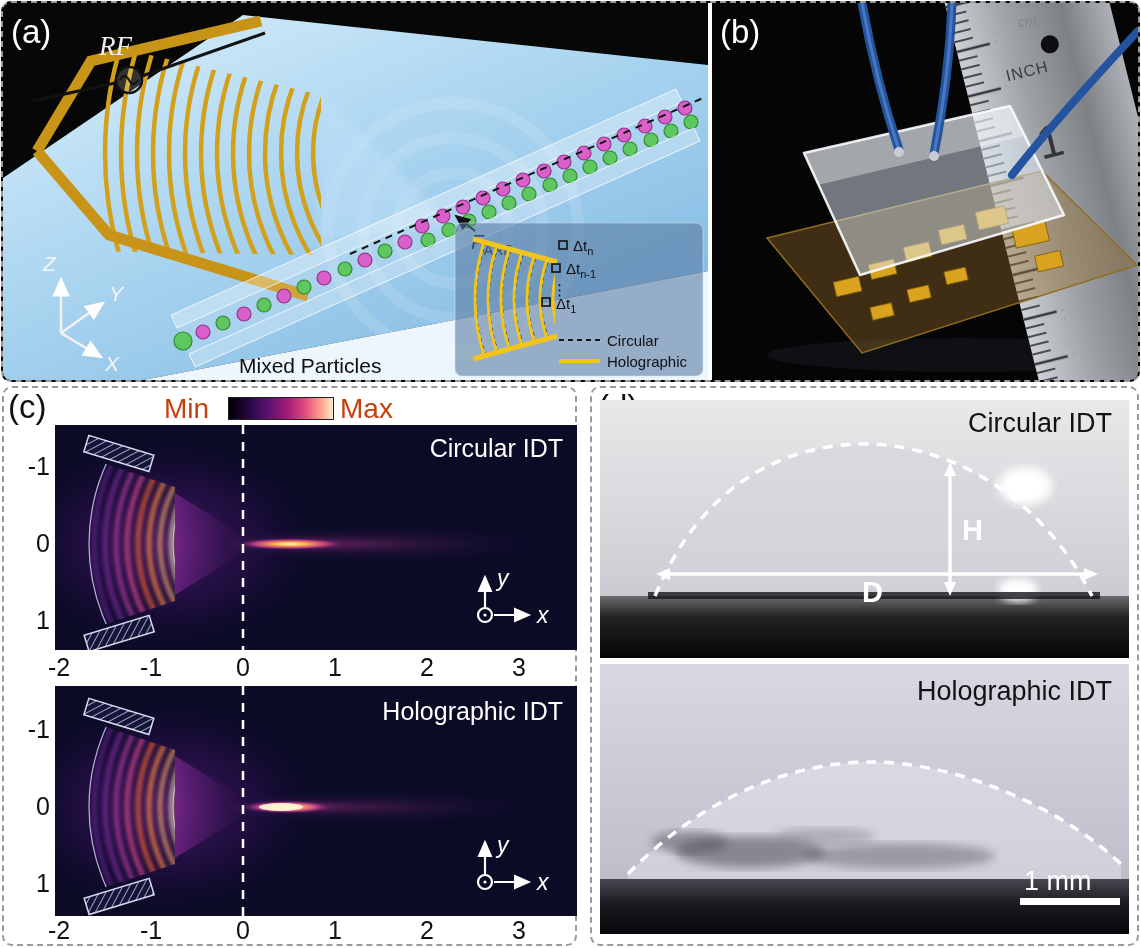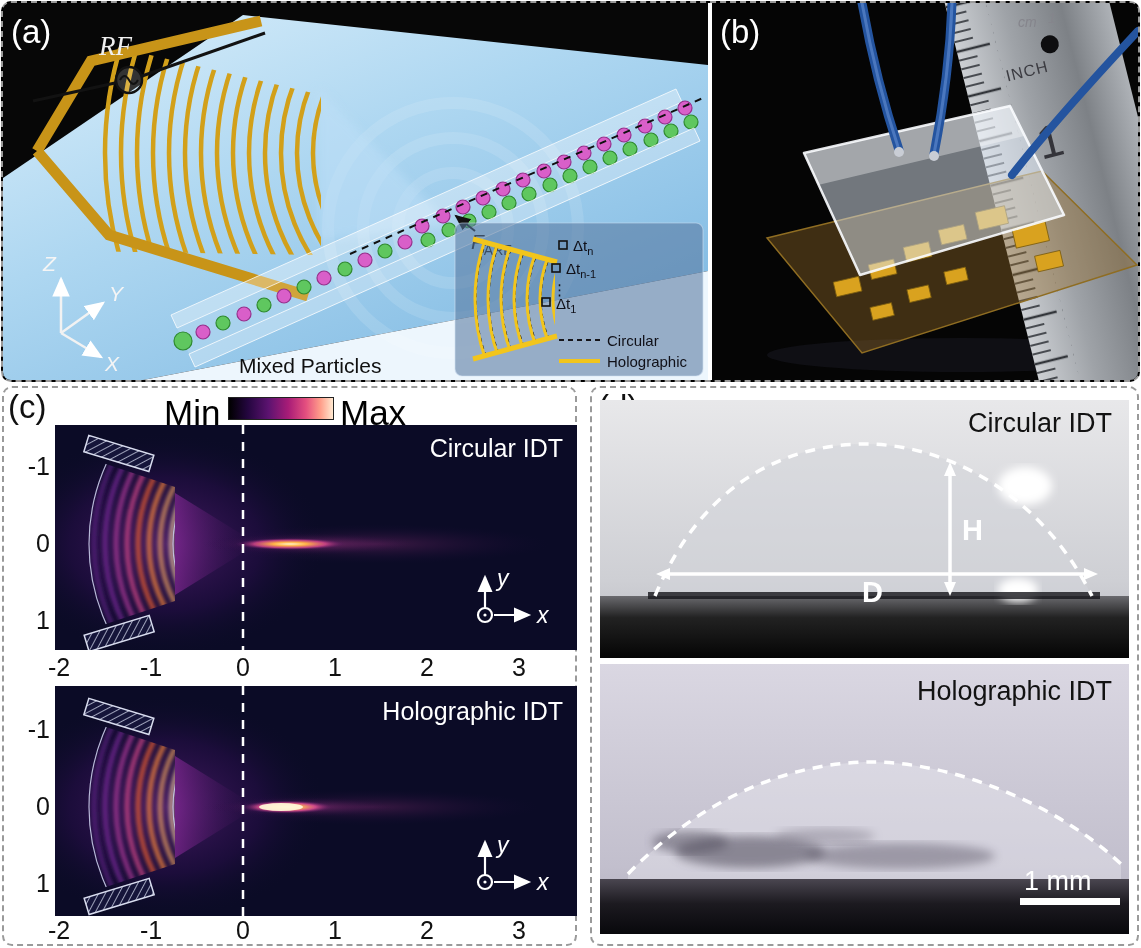--- a/index.html
+++ b/index.html
@@ -5,21 +5,21 @@
   *{margin:0;padding:0;box-sizing:border-box}
   body{background:#fff;font-family:"Liberation Sans",sans-serif}
   .figure{position:relative;width:1141px;height:948px;background:#fff;overflow:hidden}
   .toprow{position:absolute;left:1px;top:1px;width:1139px;height:381px;border:2px dashed #9a9a9a;border-radius:10px;background:#000;overflow:hidden}
   .toprow .divider{position:absolute;left:705px;top:0;width:4px;height:100%;background:#fff}
   .svg-a{position:absolute;left:0;top:0;width:705px;height:377px;display:block}
   .svg-b{position:absolute;left:709px;top:0;width:426px;height:377px;display:block}
   .box-c{position:absolute;left:2px;top:386px;width:575px;height:560px;border:2px dashed #9a9a9a;border-radius:10px;background:#fff}
   .box-d{position:absolute;left:590px;top:386px;width:549px;height:560px;border:2px dashed #9a9a9a;border-radius:10px;background:#fff}
   .plabel-dark{position:absolute;font-size:33px;color:#111}
-  .cb-label{position:absolute;font-size:35px;color:#000000}
+  .cb-label{position:absolute;font-size:28px;color:#c2410c}
   .cb-bar{position:absolute;left:224px;top:9px;width:106px;height:23px;border:1px solid #222;
     background:linear-gradient(90deg,#000 0%,#24063f 18%,#5c1370 38%,#a81c77 57%,#e44f7f 74%,#ff9e8a 88%,#ffe9d0 100%)}
   .hm{position:absolute;display:block}
   .tick{position:absolute;width:36px;font-size:25px;color:#111;text-align:center}
   .ytick{position:absolute;width:34px;font-size:25px;color:#111;text-align:right}
   .dphoto{position:absolute;display:block}
   svg text{font-family:"Liberation Sans",sans-serif}
   .a-pl{fill:#fff;font-size:33px}
   .a-rf{fill:#f0f0f0;font-size:27px;font-style:italic;font-family:"Liberation Serif",serif}
   .a-mp{fill:#101010;font-size:21px}

